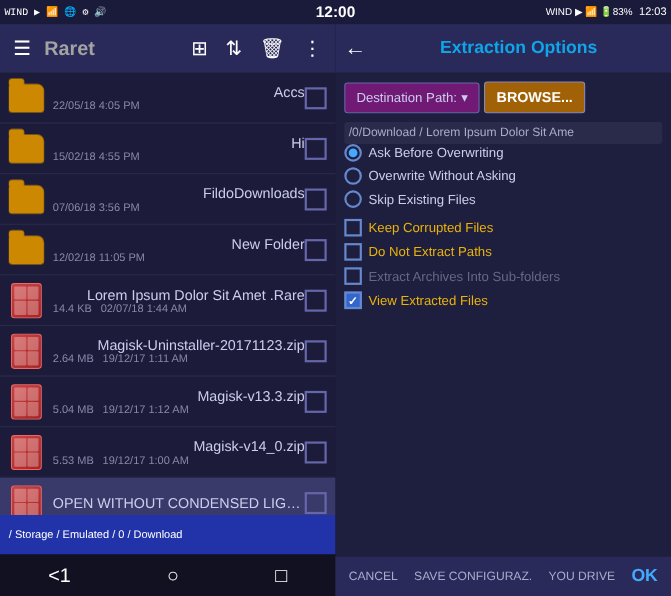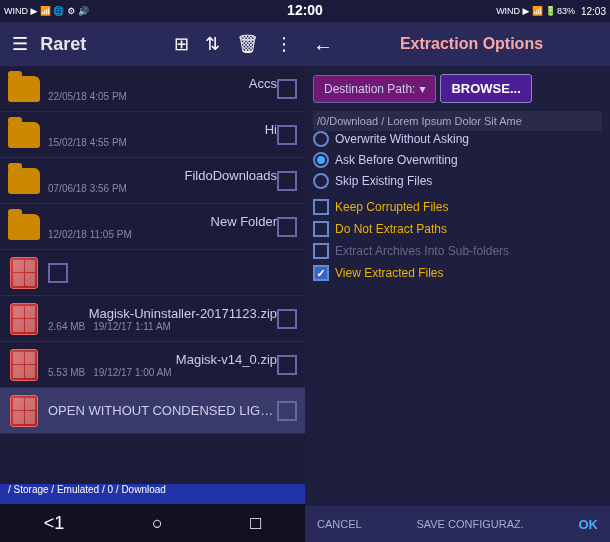--- a/index.html
+++ b/index.html
@@ -61,21 +61,21 @@
       padding: 0 8px;
       gap: 8px;
     }
     .toolbar-icon {
       color: white;
       font-size: 18px;
       cursor: pointer;
       padding: 4px;
     }
     .toolbar-title {
-      color: #e5e5e5;
+      color: #a3a3a3;
       font-size: 18px;
       font-weight: bold;
       flex: 1;
     }
 
     .file-list {
       flex: 1;
       overflow-y: auto;
     }
     .file-item {
@@ -151,23 +151,23 @@
     .file-checkbox {
       width: 20px;
       height: 20px;
       border: 2px solid #6666aa;
       background: transparent;
       flex-shrink: 0;
     }
 
     .bottom-bar-left {
       background: #2233aa;
-      height: 20px;
-      display: flex;
-      align-items: flex-start;
+      height: 36px;
+      display: flex;
+      align-items: center;
       padding: 0 8px;
       font-size: 10px;
       color: white;
       overflow: hidden;
     }
 
     .nav-bar {
       background: #111122;
       height: 38px;
       display: flex;
@@ -193,21 +193,21 @@
       background: #2a2a5a;
       height: 44px;
       padding: 0 8px;
       gap: 8px;
     }
     .back-icon {
       color: white;
       font-size: 20px;
     }
     .right-title {
-      color: #fca5a5;
+      color: #0ea5e9;
       font-size: 16px;
       font-weight: bold;
       flex: 1;
       text-align: center;
     }
 
     .right-content {
       flex: 1;
       padding: 8px;
       overflow-y: auto;
@@ -225,21 +225,21 @@
       color: #ccccee;
       padding: 6px 10px;
       font-size: 12px;
       border-radius: 3px;
       cursor: pointer;
       display: flex;
       align-items: flex-end;
       gap: 4px;
     }
     .browse-btn {
-      background: #4c1d95;
+      background: #a16207;
       border: 1px solid #8888bb;
       color: white;
       padding: 6px 10px;
       font-size: 13px;
       border-radius: 3px;
       cursor: pointer;
       font-weight: bold;
     }
 
     .path-text {
@@ -328,34 +328,34 @@
     }
     .bottom-btn {
       color: #aaaacc;
       font-size: 11px;
       cursor: pointer;
       padding: 4px 6px;
     }
     .bottom-btn.ok {
       color: #44aaff;
       font-weight: bold;
-      font-size: 13px;
+      font-size: 16px;
     }
 
     
     ::-webkit-scrollbar { width: 4px; }
     ::-webkit-scrollbar-track { background: #1a1a3a; }
     ::-webkit-scrollbar-thumb { background: #4444aa; }
   </style>
 </head>
 <body>
 
 <div class="status-bar">
   <div class="status-left">
-    <span style="font-size:9px;">WIND ▶ 📶 🌐 ⚙ 🔊</span>
+    <span style="font-size:9px;font-family:Liberation Mono, monospace;">WIND ▶ 📶 🌐 ⚙ 🔊</span>
   </div>
   <div class="status-time">12:00</div>
   <div class="status-right">
     <span style="font-size:9px;">WIND ▶ 📶 🔋83%</span>
     <span style="margin-left:4px;">12:03</span>
   </div>
 </div>
 
 <div class="main-content">
 
@@ -425,20 +425,27 @@
 
       <div class="file-item">
         <div class="file-icon">
           <div class="zip-icon-grid">
               <div class="zip-grid-cell"></div>
               <div class="zip-grid-cell"></div>
               <div class="zip-grid-cell"></div>
               <div class="zip-grid-cell"></div>
             </div>
         </div>
+        <div class="file-info">
+          <div class="file-name">Lorem Ipsum Dolor Sit Amet .Rare</div>
+          <div class="file-meta">
+            <span>14.4 KB</span>
+            <span>02/07/18 1:44 AM</span>
+          </div>
+        </div>
         <div class="file-checkbox"></div>
       </div>
 
       <div class="file-item">
         <div class="file-icon">
           <div class="zip-icon-grid">
               <div class="zip-grid-cell"></div>
               <div class="zip-grid-cell"></div>
               <div class="zip-grid-cell"></div>
               <div class="zip-grid-cell"></div>
@@ -447,20 +454,38 @@
         <div class="file-info">
           <div class="file-name">Magisk-Uninstaller-20171123.zip</div>
           <div class="file-meta">
             <span>2.64 MB</span>
             <span>19/12/17 1:11 AM</span>
           </div>
         </div>
         <div class="file-checkbox"></div>
       </div>
 
+      <div class="file-item">
+        <div class="file-icon">
+          <div class="zip-icon-grid">
+              <div class="zip-grid-cell"></div>
+              <div class="zip-grid-cell"></div>
+              <div class="zip-grid-cell"></div>
+              <div class="zip-grid-cell"></div>
+            </div>
+        </div>
+        <div class="file-info">
+          <div class="file-name">Magisk-v13.3.zip</div>
+          <div class="file-meta">
+            <span>5.04 MB</span>
+            <span>19/12/17 1:12 AM</span>
+          </div>
+        </div>
+        <div class="file-checkbox"></div>
+      </div>
 
       <div class="file-item">
         <div class="file-icon">
           <div class="zip-icon-grid">
               <div class="zip-grid-cell"></div>
               <div class="zip-grid-cell"></div>
               <div class="zip-grid-cell"></div>
               <div class="zip-grid-cell"></div>
             </div>
         </div>
@@ -515,28 +540,28 @@
           <span>Destination Path:</span>
           <span>▾</span>
         </button>
         <button class="browse-btn">BROWSE...</button>
       </div>
 
       <div class="path-text">/0/Download / Lorem Ipsum Dolor Sit Ame</div>
 
       <div class="radio-group">
         <div class="radio-item">
+          <div class="radio-outer">
+            <div class="radio-inner"></div>
+          </div>
+          <span class="radio-label">Ask Before Overwriting</span>
+        </div>
+        <div class="radio-item">
           <div class="radio-outer"></div>
           <span class="radio-label">Overwrite Without Asking</span>
-        </div>
-        <div class="radio-item">
-          <div class="radio-outer">
-            <div class="radio-inner"></div>
-          </div>
-          <span class="radio-label">Ask Before Overwriting</span>
         </div>
         <div class="radio-item">
           <div class="radio-outer"></div>
           <span class="radio-label">Skip Existing Files</span>
         </div>
       </div>
 
       <div class="checkbox-group">
         <div class="checkbox-item">
           <div class="cb-box"></div>
@@ -556,17 +581,18 @@
           </div>
           <span class="cb-label">View Extracted Files</span>
         </div>
       </div>
 
     </div>
 
     <div class="bottom-bar-right">
       <span class="bottom-btn">CANCEL</span>
       <span class="bottom-btn">SAVE CONFIGURAZ.</span>
+      <span class="bottom-btn">YOU DRIVE</span>
       <span class="bottom-btn ok">OK</span>
     </div>
   </div>
 
 </div>
 
 </body></html>

